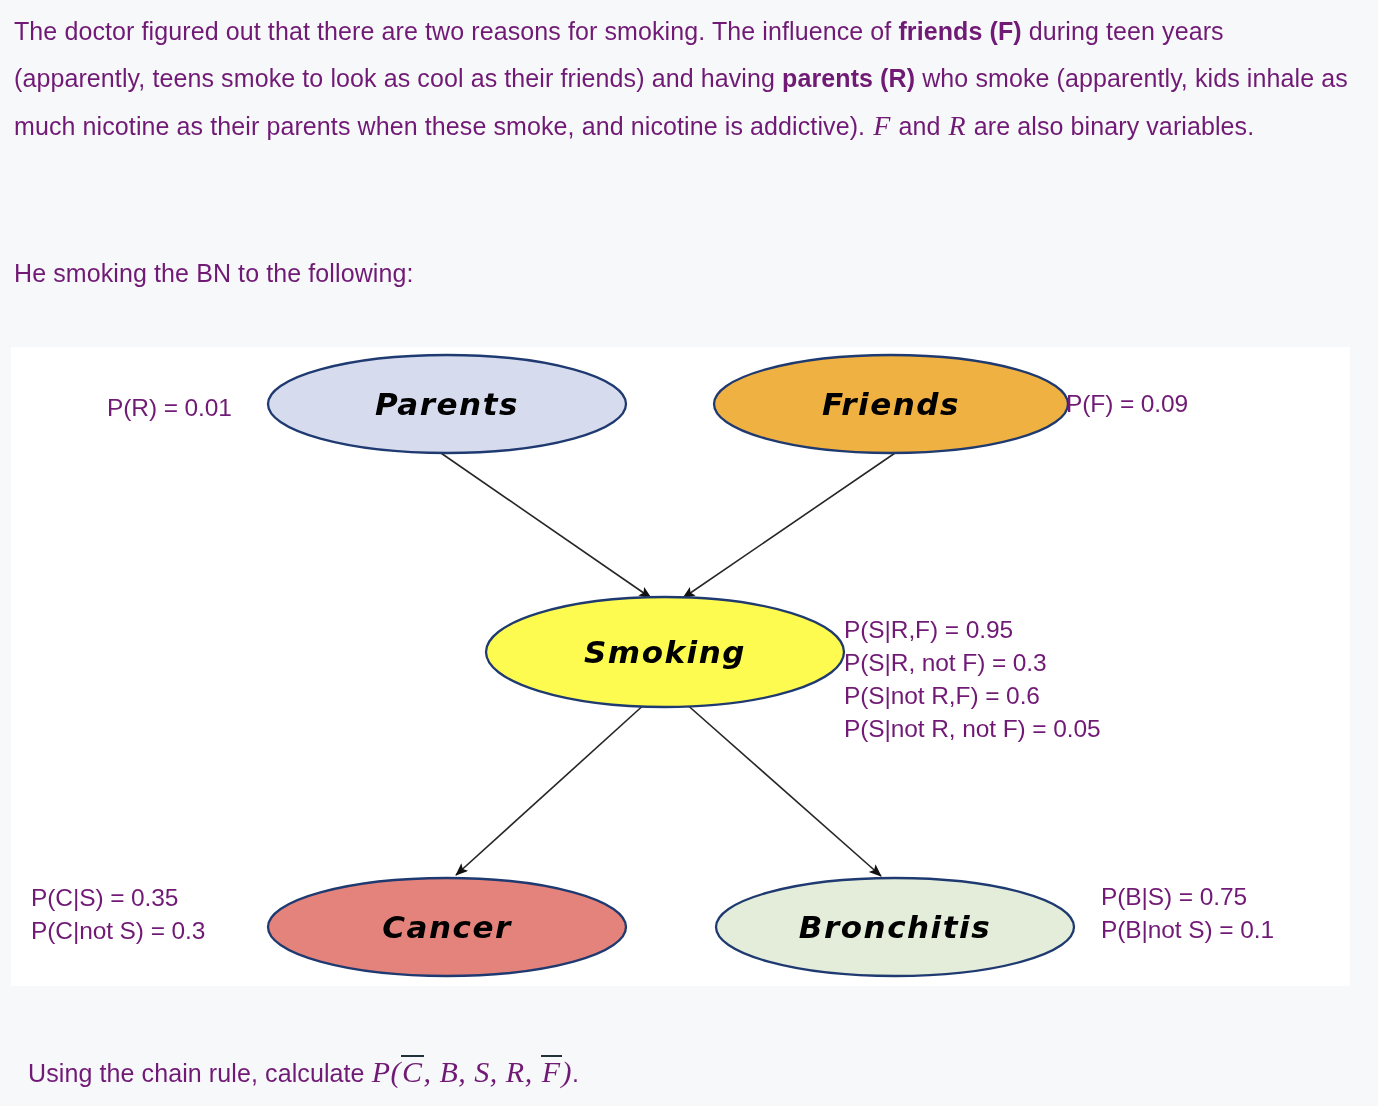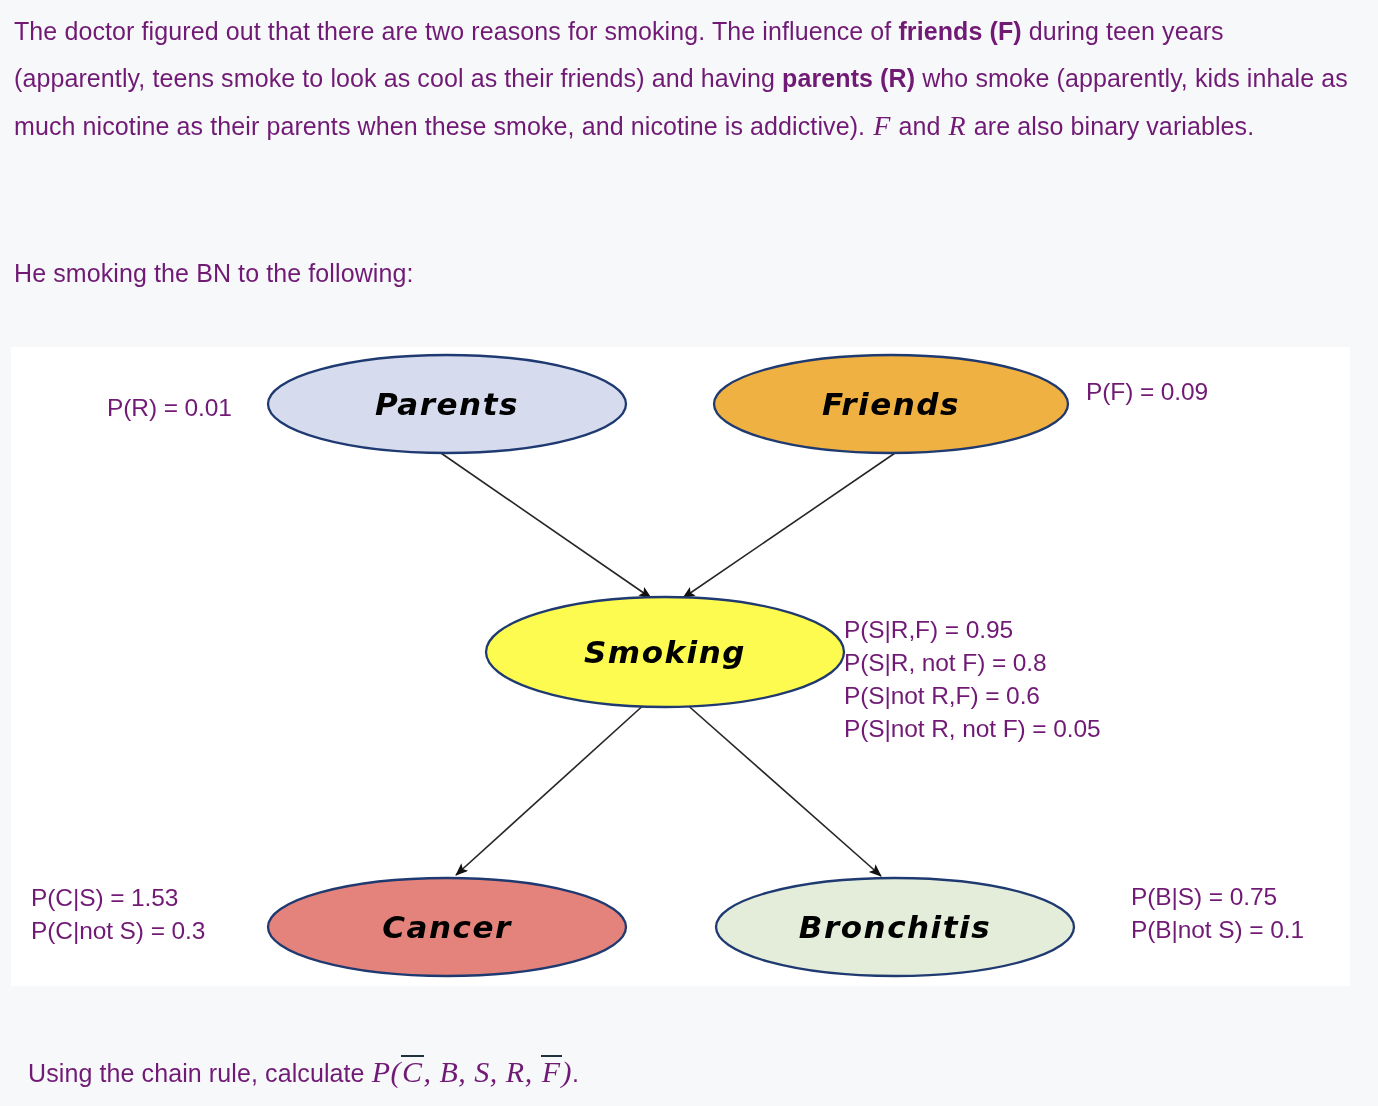--- a/index.html
+++ b/index.html
@@ -86,24 +86,24 @@
   .prob-text {
     position: absolute;
     font-family: "Liberation Sans", sans-serif;
     font-size: 24.5px;
     line-height: 33px;
     color: #701a75;
     white-space: nowrap;
     letter-spacing: -0.1px;
   }
   #prob-parents   { left: 96px;  top: 44px; }
-  #prob-friends   { left: 1055px; top: 28px; margin-left: 20px; }
+  #prob-friends   { left: 1055px; top: 40px; }
   #prob-smoking   { left: 833px; top: 266px; }
   #prob-cancer    { left: 20px;  top: 534px; }
-  #prob-bronchitis{ left: 1090px; top: 533px; margin-left: 30px; }
+  #prob-bronchitis{ left: 1090px; top: 533px; }
 </style>
 </head>
 <body>
 
 <div class="prose" id="intro-paragraph">
   <span>The doctor figured out that there are two reasons for smoking. The influence of </span><b>friends (F)</b><span> during teen years (apparently, teens smoke to look as cool as their friends) and having </span><b>parents (R)</b><span> who smoke (apparently, kids inhale as much nicotine as their parents when these smoke, and nicotine is addictive). </span><span class="mathvar">F</span><span> and </span><span class="mathvar">R</span><span> are also binary variables.</span>
 </div>
 
 <div class="prose" id="bn-intro-line">He smoking the BN to the following:</div>
 
@@ -148,27 +148,27 @@
       <text class="node-label" x="884" y="582">Bronchitis</text>
     </g>
   </svg>
 
   <div class="prob-text" id="prob-parents">P(R) = 0.01</div>
 
   <div class="prob-text" id="prob-friends">P(F) = 0.09</div>
 
   <div class="prob-text" id="prob-smoking">
     <div>P(S|R,F) = 0.95</div>
-    <div>P(S|R, not F) = 0.8</div>
+    <div>P(S|R, not F) = 0.3</div>
     <div>P(S|not R,F) = 0.6</div>
     <div>P(S|not R, not F) = 0.05</div>
   </div>
 
   <div class="prob-text" id="prob-cancer">
-    <div>P(C|S) = 1.53</div>
+    <div>P(C|S) = 0.35</div>
     <div>P(C|not S) = 0.3</div>
   </div>
 
   <div class="prob-text" id="prob-bronchitis">
     <div>P(B|S) = 0.75</div>
     <div>P(B|not S) = 0.1</div>
   </div>
 </div>
 
 <div class="prose" id="question-line">

